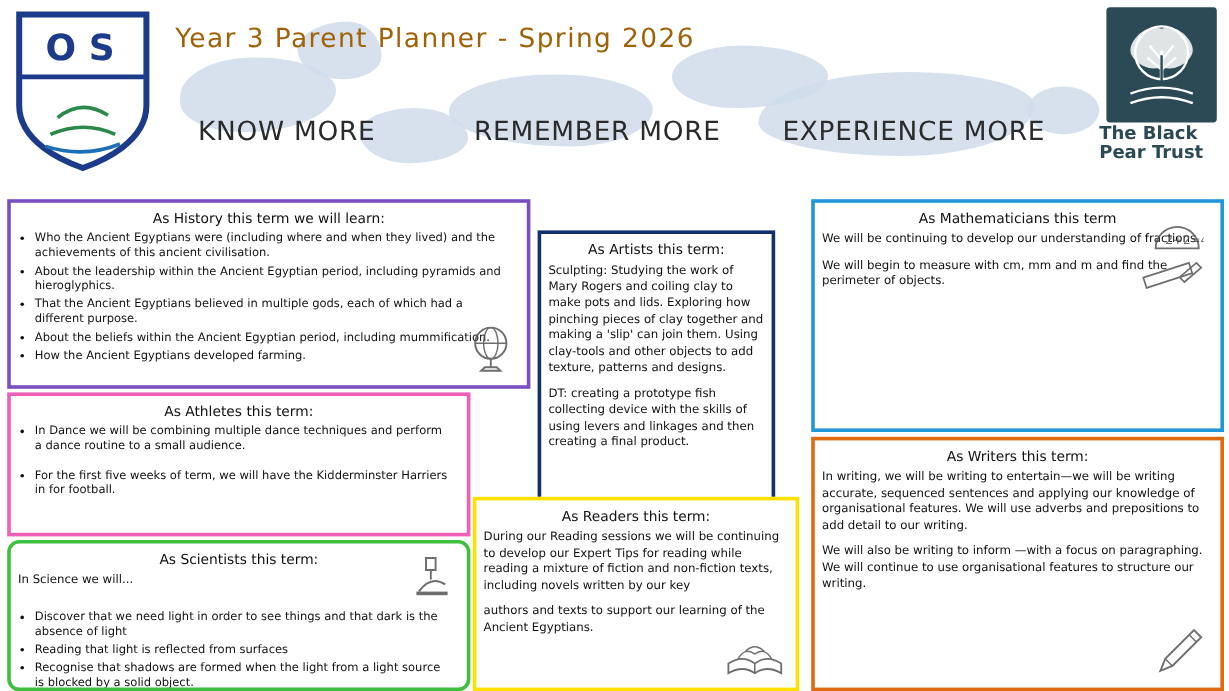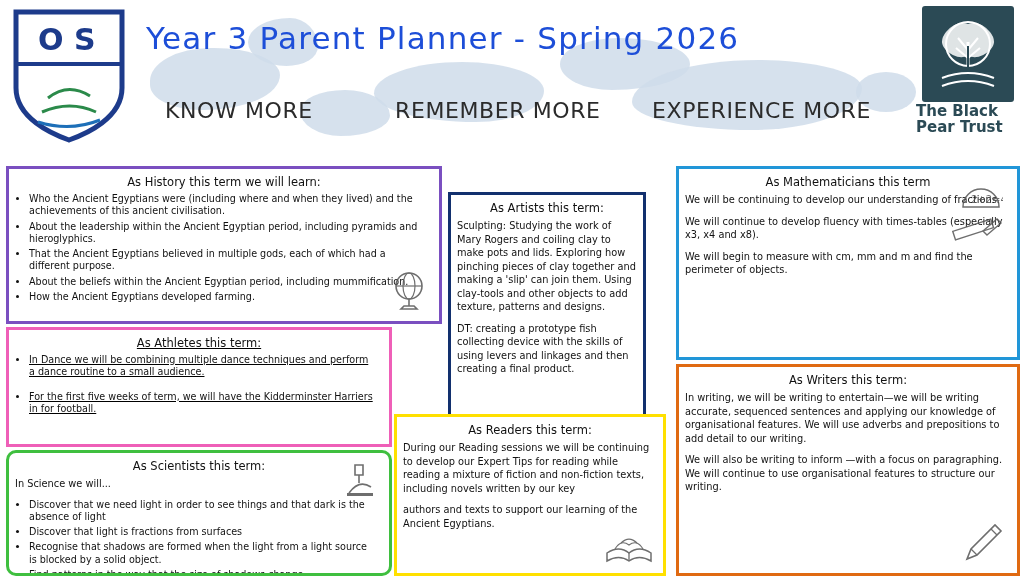--- a/index.html
+++ b/index.html
@@ -35,22 +35,22 @@
   .blob.b4 { left: 560px; top: 38px;  width: 130px; height: 52px; border-radius: 45% 55% 60% 40% / 50% 50% 50% 50%; }
   .blob.b5 { left: 632px; top: 60px;  width: 230px; height: 70px; border-radius: 55% 45% 48% 52% / 60% 40% 60% 40%; }
   .blob.b6 { left: 300px; top: 90px;  width: 90px;  height: 46px; border-radius: 50% 50% 55% 45% / 45% 55% 45% 55%; }
   .blob.b7 { left: 856px; top: 72px;  width: 60px;  height: 40px; border-radius: 50%; }
 
   .planner-title {
     position: absolute;
     left: 146px;
     top: 20px;
     font-family: "DejaVu Sans", sans-serif;
-    font-size: 31px;
-    color: #1d4ed8;
+    font-size: 22px;
+    color: #a16207;
     letter-spacing: 1.2px;
     white-space: nowrap;
   }
   .tagline {
     position: absolute;
     font-size: 22px;
     color: #2b2b2b;
     font-family: "DejaVu Sans", sans-serif;
     letter-spacing: .6px;
     white-space: nowrap;
@@ -117,21 +117,21 @@
     margin: 0 6px 8px 6px;
     font-size: 9.8px;
     line-height: 1.38;
     color: #111;
     font-family: "DejaVu Sans", sans-serif;
   }
   .card p.tight { margin-bottom: 6px; }
 
   
   #card-history   { left: 6px;   top: 166px; width: 436px; height: 158px; border-width: 3px; border-color: #7a4fc0; }
-  #card-athletes  { left: 6px;   top: 327px; width: 386px; height: 120px; border-width: 3px; border-color: #ef5fb8; text-decoration: underline; }
+  #card-athletes  { left: 6px;   top: 327px; width: 386px; height: 120px; border-width: 3px; border-color: #ef5fb8; }
   #card-scientists{ left: 6px;   top: 450px; width: 386px; height: 126px; border-width: 3px; border-color: #3fbf3f; border-radius: 10px; }
   #card-artists   { left: 448px; top: 192px; width: 198px; height: 234px; border-width: 3px; border-color: #12306e; }
   #card-readers   { left: 394px; top: 414px; width: 272px; height: 162px; border-width: 3px; border-color: #ffe000; }
   #card-maths     { left: 676px; top: 166px; width: 344px; height: 194px; border-width: 3px; border-color: #2196d8; }
   #card-writers   { left: 676px; top: 364px; width: 344px; height: 212px; border-width: 3px; border-color: #e06a12; }
 
   .card-icon {
     position: absolute;
     opacity: .85;
     pointer-events: none;
@@ -213,24 +213,24 @@
   <div class="card-title">As Athletes this term:</div>
   <ul>
     <li>In Dance  we will be combining multiple dance techniques and perform a dance routine to a small audience.</li>
     <li style="list-style:none;height:6px"></li>
     <li>For the first five weeks of term, we will have the Kidderminster Harriers in for football.</li>
   </ul>
 </div>
 
 <div class="card" id="card-scientists">
   <div class="card-title">As Scientists this term:</div>
-  <p class="tight" style="margin-bottom:8px">In Science we will...</p>
+  <p class="tight" style="margin-bottom:18px">In Science we will...</p>
   <ul>
     <li>Discover that we need light in order to see things and that dark is the absence of light</li>
-    <li>Discover that light is fractions from surfaces</li>
+    <li>Reading that light is reflected from surfaces</li>
     <li>Recognise that shadows are formed when the light from a light source is blocked by a solid object.</li>
     <li>Find patterns in the way that the size of shadows change.</li>
   </ul>
   <svg class="card-icon ic-micro" viewBox="0 0 40 42">
     <path d="M16 6 L24 6 L24 16 L16 16 Z" fill="none" stroke="#555" stroke-width="1.6"></path>
     <path d="M20 16 L20 24" stroke="#555" stroke-width="1.6"></path>
     <path d="M10 34 q10 -14 22 -6" fill="none" stroke="#555" stroke-width="1.6"></path>
     <rect x="8" y="34" width="26" height="3" fill="#555"></rect>
   </svg>
 </div>
@@ -251,21 +251,20 @@
     <path d="M4 38 q12 -8 22 0 q10 -8 22 0 L48 46 q-12 -7 -22 0 q-10 -7 -22 0 Z" fill="#fff" stroke="#555" stroke-width="1.5"></path>
     <path d="M26 38 L26 46" stroke="#555" stroke-width="1.3"></path>
     <path d="M12 34 q6 -10 14 -4 q8 -6 14 4" fill="none" stroke="#555" stroke-width="1.2"></path>
     <path d="M18 28 q8 -8 16 0" fill="none" stroke="#555" stroke-width="1.2"></path>
   </svg>
 </div>
 
 <div class="card" id="card-maths">
   <div class="card-title">As Mathematicians this term</div>
   <p>We will be continuing to develop our understanding of fractions.</p>
-  <p>We will continue to develop fluency with times-tables (especially x3, x4 and x8).</p>
   <p>We will begin to measure with cm, mm and m and find the perimeter of objects.</p>
   <svg class="card-icon ic-maths1" viewBox="0 0 44 34">
     <path d="M4 30 a18 18 0 0 1 36 0 Z" fill="none" stroke="#555" stroke-width="1.5"></path>
     <text x="12" y="26" font-family="DejaVu Sans, sans-serif" font-size="10" fill="#555">2+2=4</text>
   </svg>
   <svg class="card-icon ic-maths2" viewBox="0 0 54 34">
     <rect x="2" y="12" width="40" height="9" transform="rotate(-18 22 16)" fill="none" stroke="#555" stroke-width="1.4"></rect>
     <path d="M36 22 L50 10 L46 6 L32 18 Z" fill="none" stroke="#555" stroke-width="1.4"></path>
   </svg>
 </div>

